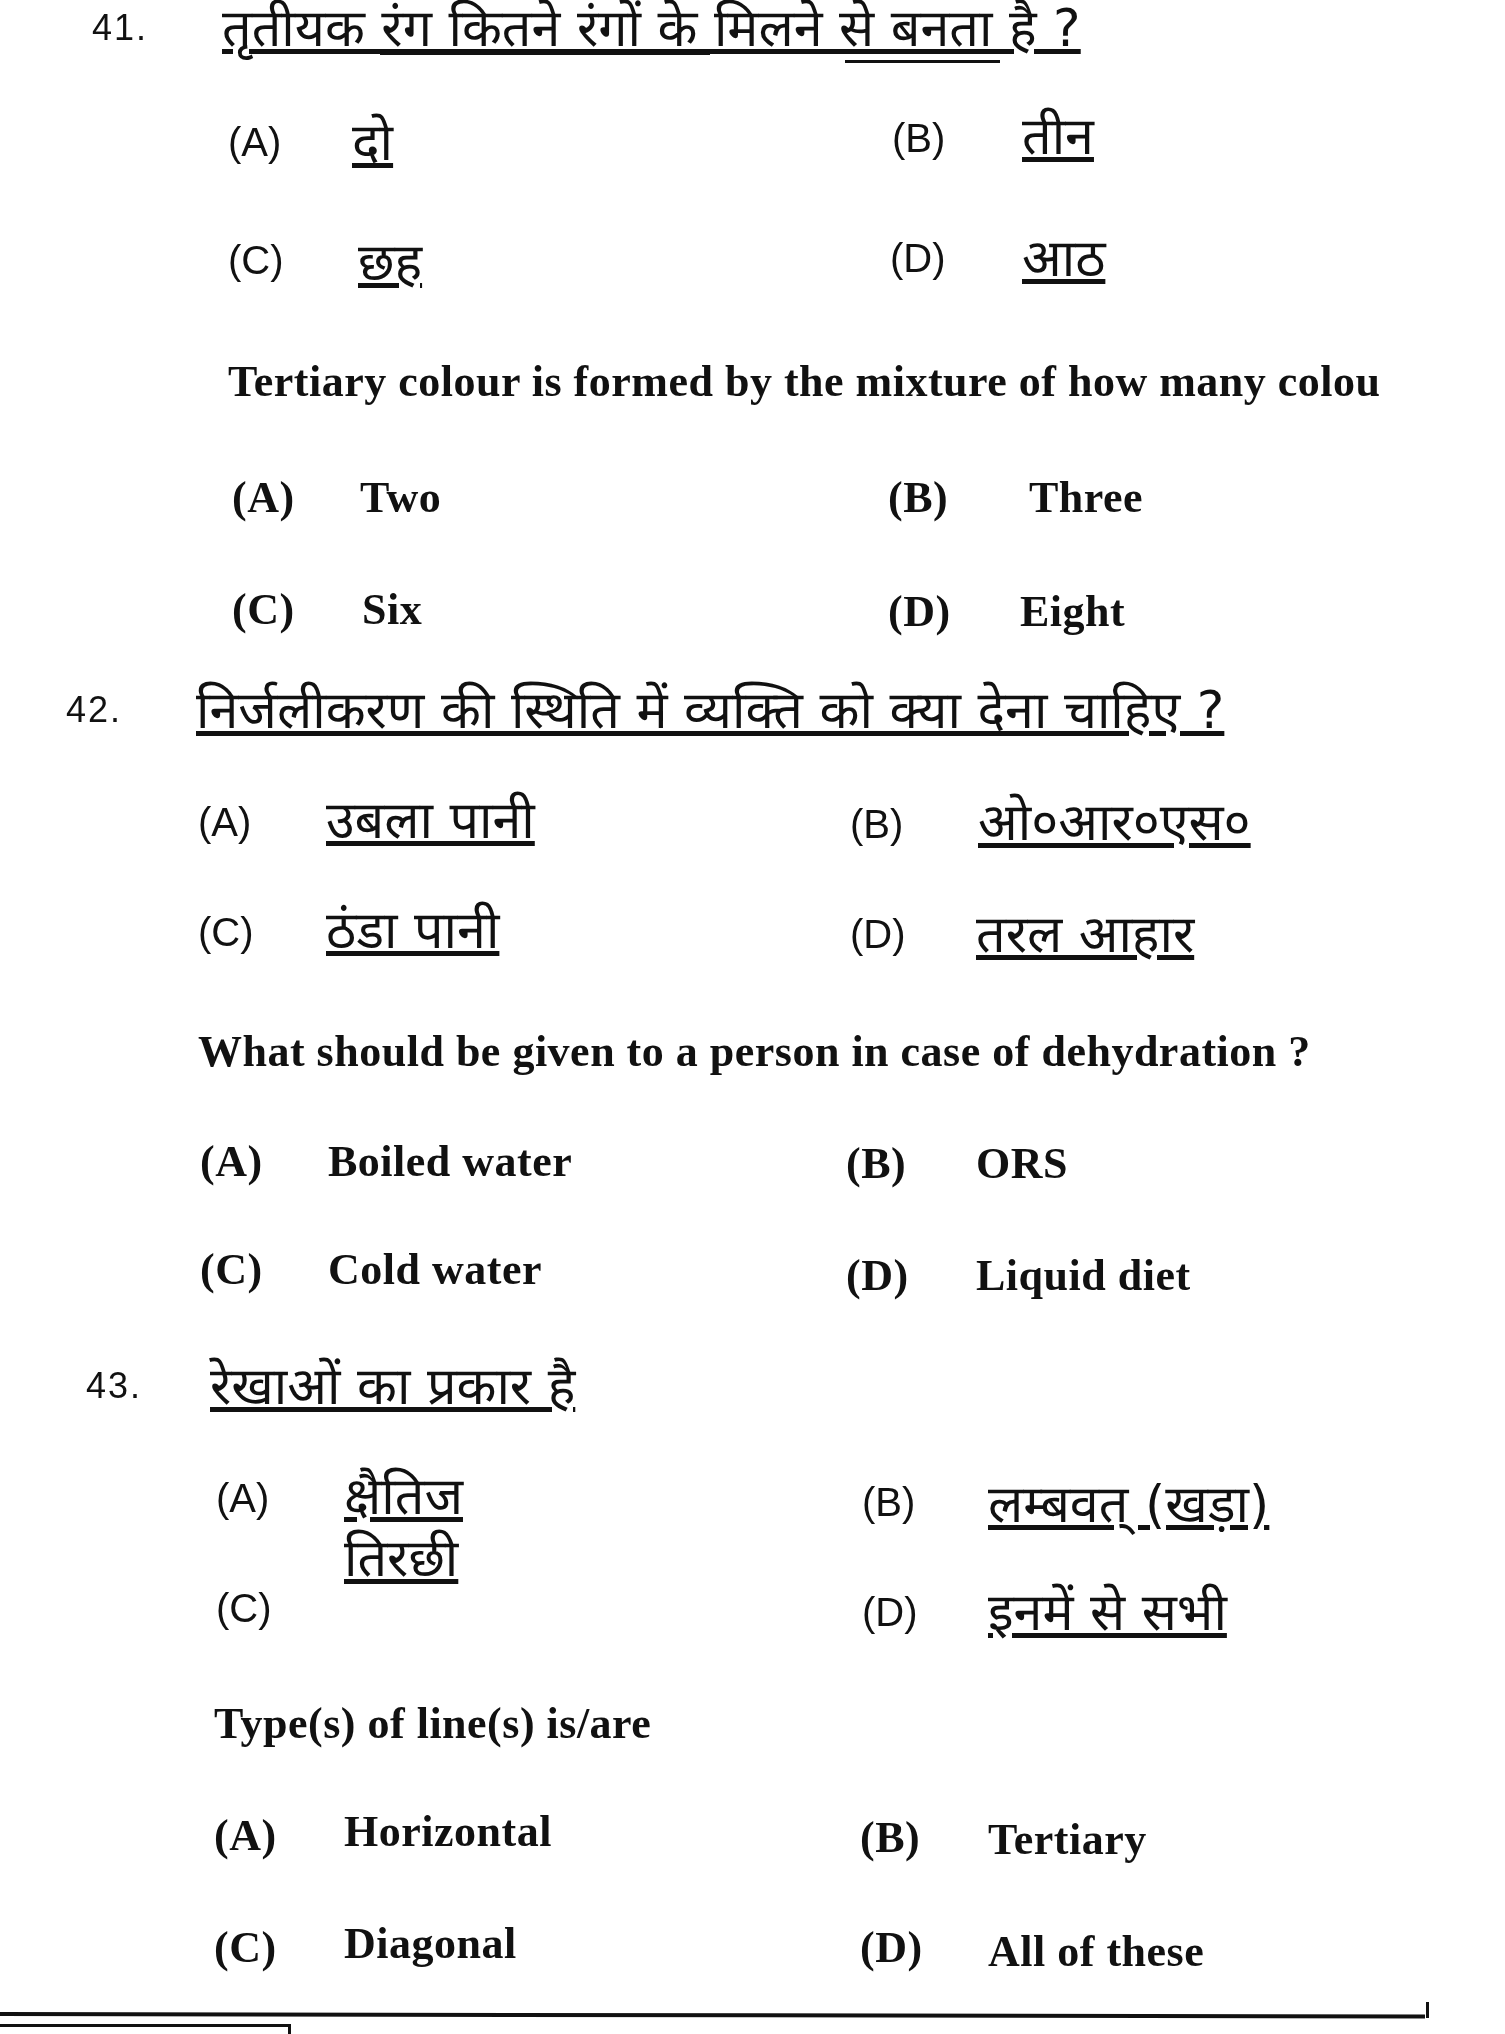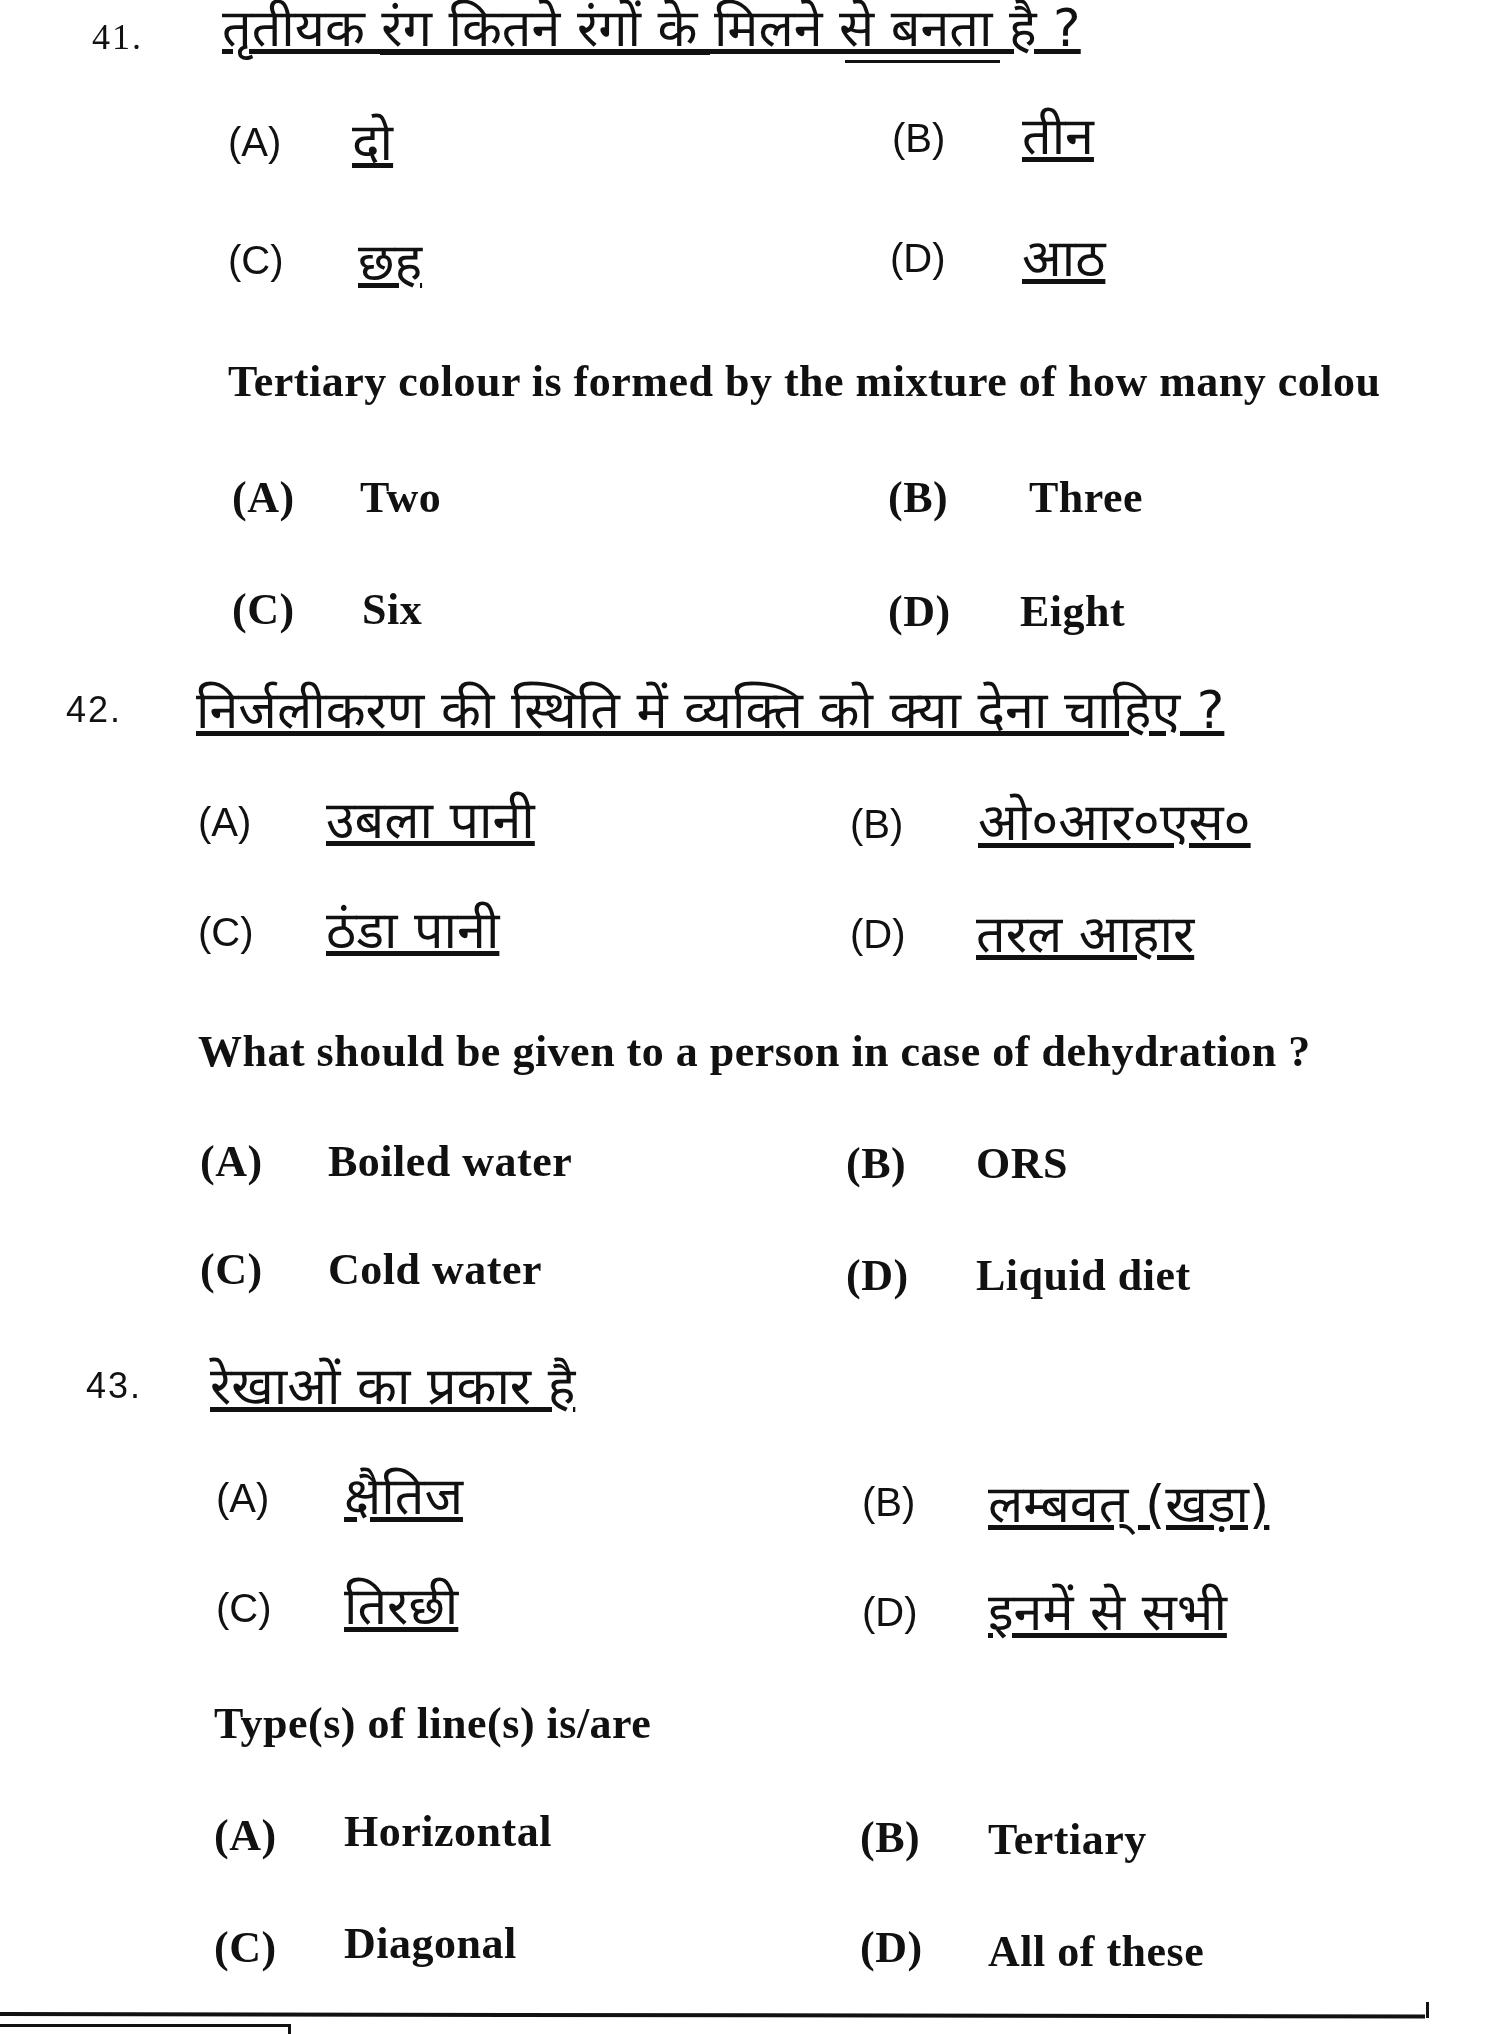--- a/index.html
+++ b/index.html
@@ -9,21 +9,21 @@
   .hi { font-family:"DejaVu Sans", sans-serif; font-size:52px;text-decoration:underline; }
   .en { font-family:"Liberation Serif", serif; font-size:44px; font-weight:bold; letter-spacing:0.5px; }
   .lbl { font-family:"Liberation Sans", sans-serif; font-size:40px; }
   .ul { position:absolute; height:3px; background:#111; }
   .rule { position:absolute; background:#111; }
 </style>
 </head>
 <body>
 
 <div>
-  <span class="t num" style="left:92px;top:19px;font-family:Liberation Serif, serif;">41.</span>
+  <span class="t num" style="left:92px;top:10px;">41.</span>
   <span class="t hi" style="left:222px;top:2px;">तृतीयक रंग कितने रंगों के मिलने से बनता है ?</span>
   <div class="ul" style="left:380px;top:52px;width:330px;"></div>
   <div class="ul" style="left:845px;top:60px;width:155px;"></div>
 
   <span class="t lbl" style="left:228px;top:122px;">(A)</span>
   <span class="t hi" style="left:352px;top:116px;">दो</span>
   <span class="t lbl" style="left:892px;top:118px;">(B)</span>
   <span class="t hi" style="left:1022px;top:110px;">तीन</span>
 
   <span class="t lbl" style="left:228px;top:240px;">(C)</span>
@@ -74,21 +74,21 @@
 <div>
   <span class="t num" style="left:86px;top:1368px;">43.</span>
   <span class="t hi" style="left:210px;top:1360px;">रेखाओं का प्रकार है</span>
 
   <span class="t lbl" style="left:216px;top:1478px;">(A)</span>
   <span class="t hi" style="left:344px;top:1470px;">क्षैतिज</span>
   <span class="t lbl" style="left:862px;top:1482px;">(B)</span>
   <span class="t hi" style="left:988px;top:1478px;">लम्बवत् (खड़ा)</span>
 
   <span class="t lbl" style="left:216px;top:1588px;">(C)</span>
-  <span class="t hi" style="left:344px;top:1580px;">तिरछी</span>
+  <span class="t hi" style="left:344px;top:1532px;">तिरछी</span>
   <span class="t lbl" style="left:862px;top:1592px;">(D)</span>
   <span class="t hi" style="left:988px;top:1586px;">इनमें से सभी</span>
 
   <span class="t en" style="left:214px;top:1702px;">Type(s) of line(s) is/are</span>
 
   <span class="t en" style="left:214px;top:1814px;">(A)</span>
   <span class="t en" style="left:344px;top:1810px;">Horizontal</span>
   <span class="t en" style="left:860px;top:1816px;">(B)</span>
   <span class="t en" style="left:988px;top:1818px;">Tertiary</span>
 

